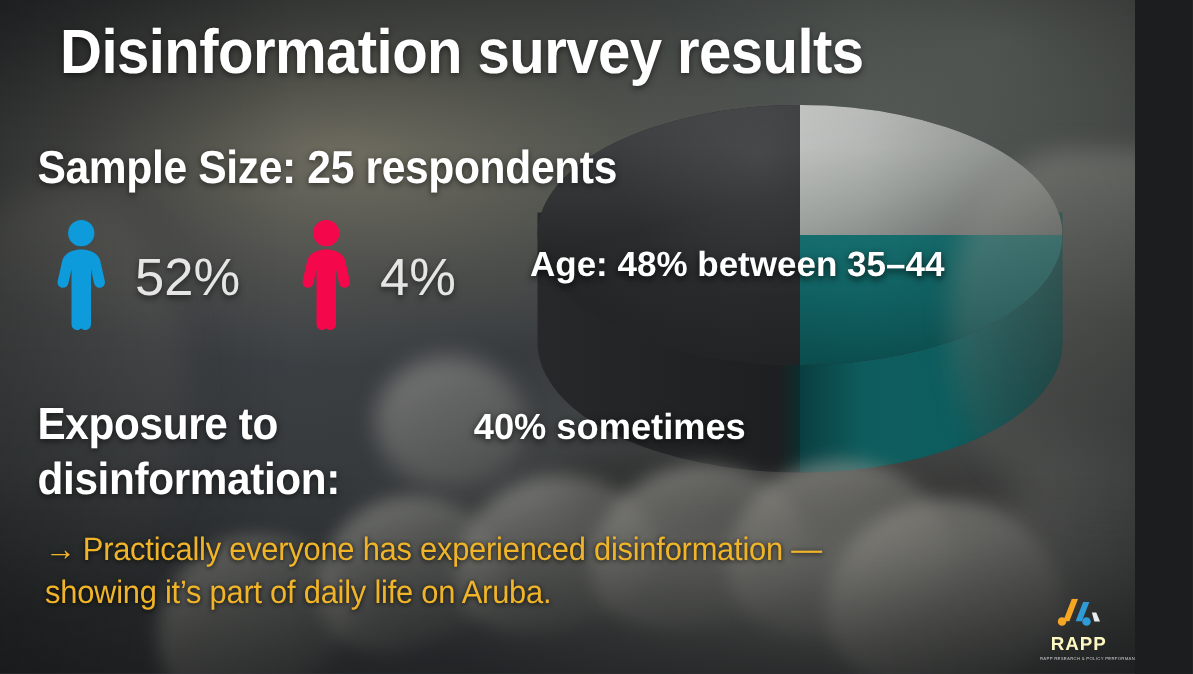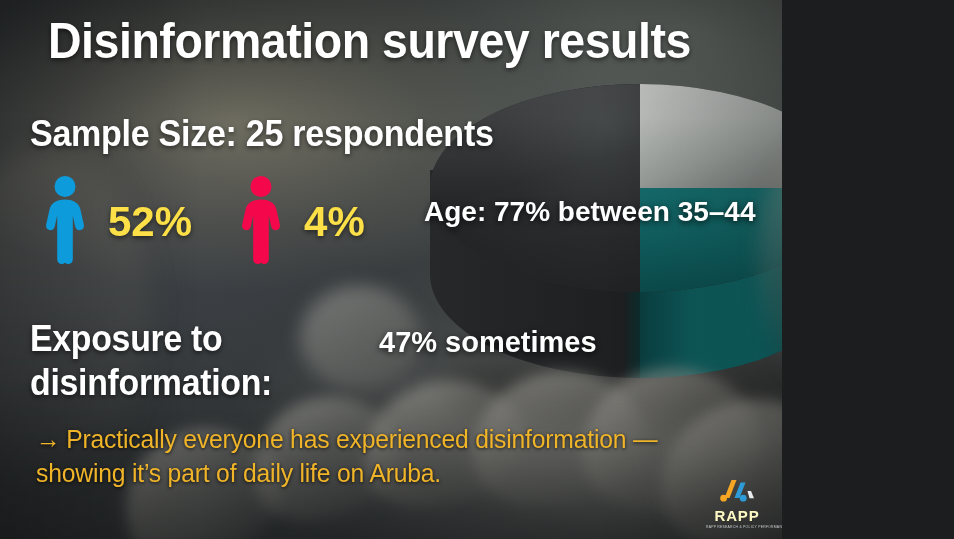--- a/index.html
+++ b/index.html
@@ -2,21 +2,21 @@
 <html><head>
 <meta charset="utf-8">
 <style>
   html, body {
     margin: 0;
     padding: 0;
     background: #1b1d1e;
   }
   #slide {
     position: relative;
-    width: 782px;
+    width: 908px;
     height: 539px;
     overflow: hidden;
     font-family: "Liberation Sans", sans-serif;
     background: #3a3d3e;
     user-select: none;
   }
 
   
   .bg-layer { position: absolute; inset: 0; }
 
@@ -164,22 +164,22 @@
   .gender-row {
     position: absolute;
     left: 44px; top: 176px;
     display: flex;
     align-items: center;
     height: 92px;
   }
   .person-icon { display: block; }
   .pct {
     font-size: 42px;
-    font-weight: bold;
-    color: #fde047;
+    font-weight: normal;
+    color: #e5e5e5;
     text-shadow: 0 2px 5px rgba(0,0,0,0.55);
     line-height: 1;
   }
   .pct-male   { margin-left: 22px; margin-right: 48px; }
   .pct-female { margin-left: 22px; }
 
   
   .age-block {
     position: absolute;
     left: 424px; top: 194px;
@@ -321,29 +321,29 @@
                    L22.3 61.5 L19.7 61.5 L19.7 83.2 C19.7 86.0 21.7 88 24.2 88
                    C26.8 88 28.8 86.0 28.8 83.2 L28.8 55.5 L28.8 39.4 L31.2 50.4
                    C31.7 52.7 33.4 54.2 35.7 54.2 C38.6 54.2 40.5 51.6 39.8 48.5
                    L36.2 32.6 C34.5 26.4 28.2 23.5 21 23.5 Z" fill="#F5074C"></path>
         </svg>
       </span>
       <span class="pct pct-female">4%</span>
     </div>
 
     <div class="age-block">
-      <div class="age-line1">Age: 77% between 35–44</div>
+      <div class="age-line1">Age: 48% between 35–44</div>
     </div>
 
     <div class="exposure-label">
       <div>Exposure to</div>
       <div>disinformation:</div>
     </div>
     <div class="exposure-values">
-      <div>47% sometimes</div>
+      <div>40% sometimes</div>
     </div>
 
     <div class="conclusion">
       <div>
         <span class="arrow">→</span><span>Practically everyone has experienced disinformation —</span>
       </div>
       <div>showing it’s part of daily life on Aruba.</div>
     </div>
 
     <div class="logo">

